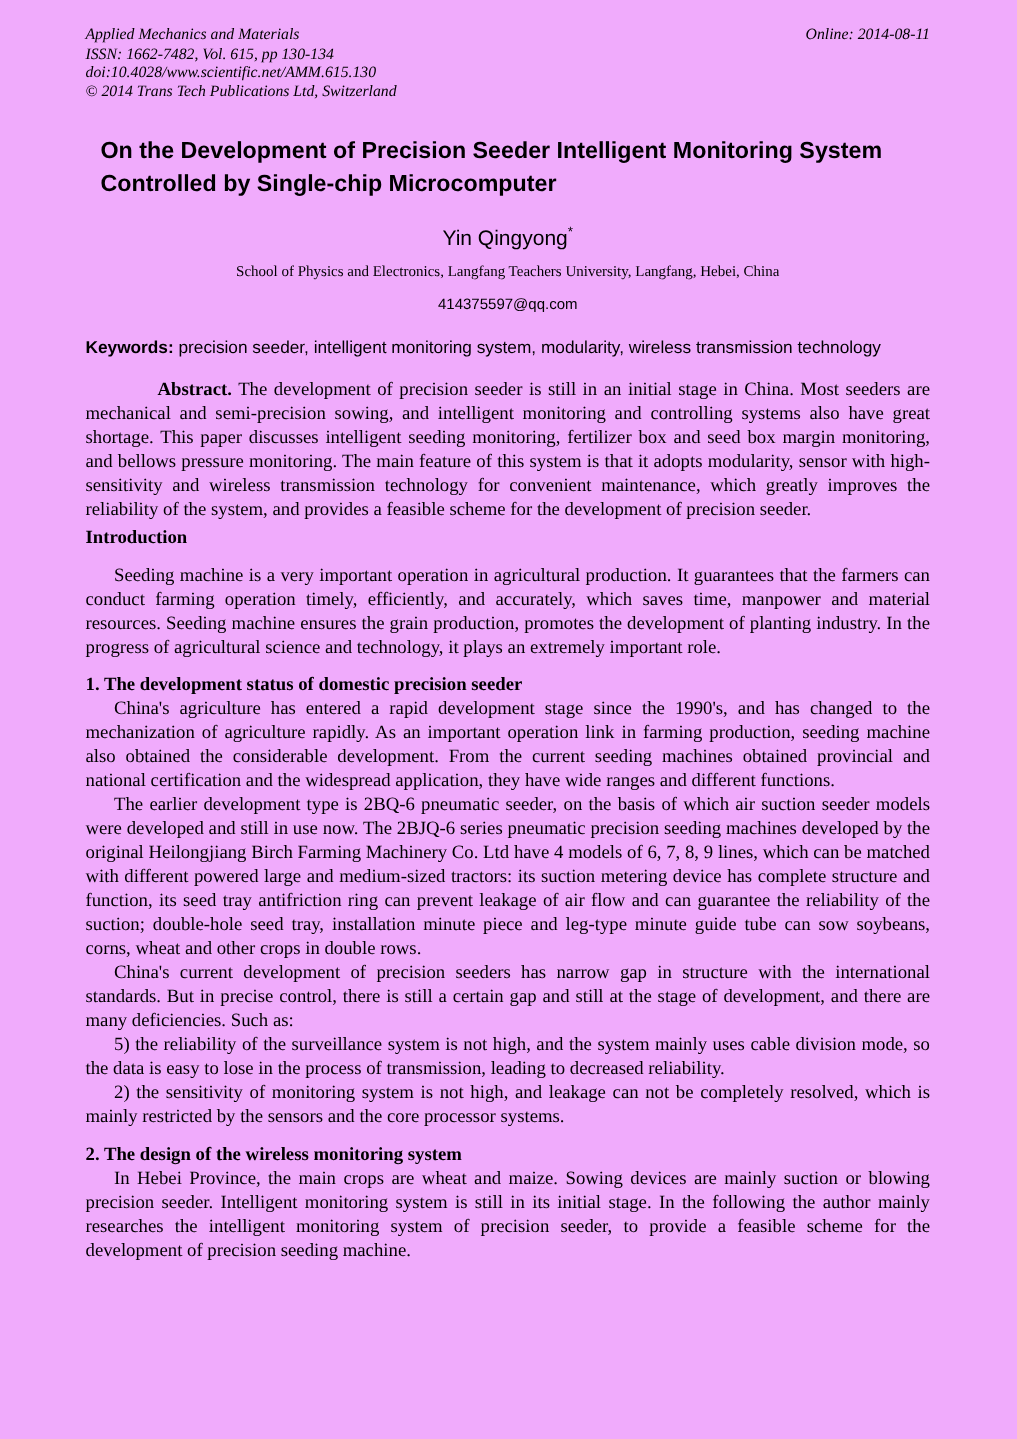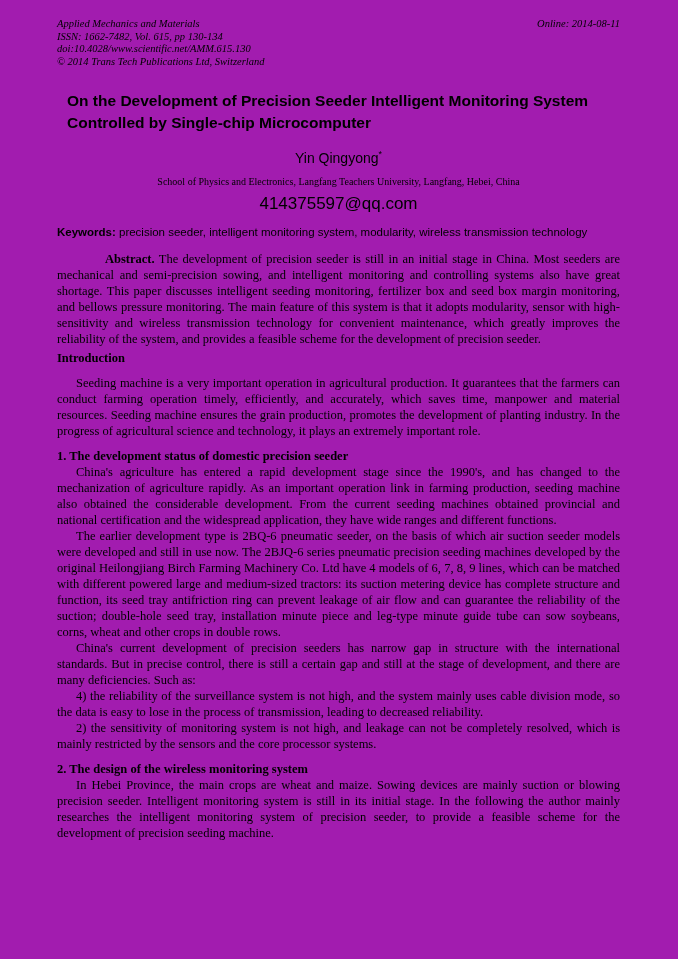--- a/index.html
+++ b/index.html
@@ -5,21 +5,21 @@
   html, body {
     margin: 0;
     padding: 0;
     background: #ffffff;
   }
   .page {
     position: relative;
     width: 678px;
     height: 959px;
     box-sizing: border-box;
-    background: #a21caf;
+    background: #f0abfc;
     padding: 18px 58px 0 57px;
     font-family: "Liberation Serif", serif;
     color: #000000;
     overflow: hidden;
   }
   
   .hdr {
     display: flex;
     justify-content: space-between;
     align-items: flex-start;
@@ -55,21 +55,21 @@
     margin-top: 9px;
     text-align: center;
     font-family: Liberation Serif, serif;
     font-size: 10px;
     line-height: 14px;
   }
   .email {
     margin-top: 8px;
     text-align: center;
     font-family: "Liberation Sans", sans-serif;
-    font-size: 17px;
+    font-size: 10px;
     line-height: 14px;
   }
   
   .keywords {
     margin-top: 14px;
     font-family: "Liberation Sans", sans-serif;
     font-size: 11.5px;
     line-height: 14.5px;
     text-align: justify;
   }
@@ -123,19 +123,19 @@
 
   <p class="body-par abstract"><span class="abs-label">Abstract.</span><span> The development of precision seeder is still in an initial stage in China. Most seeders are mechanical and semi-precision sowing, and intelligent monitoring and controlling systems also have great shortage. This paper discusses intelligent seeding monitoring, fertilizer box and seed box margin monitoring, and bellows pressure monitoring. The main feature of this system is that it adopts modularity, sensor with high-sensitivity and wireless transmission technology for convenient maintenance, which greatly improves the reliability of the system, and provides a feasible scheme for the development of precision seeder.</span></p>
 
   <h2 class="sec-heading intro-h">Introduction</h2>
   <p class="body-par indent">Seeding machine is a very important operation in agricultural production. It guarantees that the farmers can conduct farming operation timely, efficiently, and accurately, which saves time, manpower and material resources. Seeding machine ensures the grain production, promotes the development of planting industry. In the progress of agricultural science and technology, it plays an extremely important role.</p>
 
   <h2 class="sec-heading num-h">1. The development status of domestic precision seeder</h2>
   <p class="body-par indent">China's agriculture has entered a rapid development stage since the 1990's, and has changed to the mechanization of agriculture rapidly. As an important operation link in farming production, seeding machine also obtained the considerable development. From the current seeding machines obtained provincial and national certification and the widespread application, they have wide ranges and different functions.</p>
   <p class="body-par indent">The earlier development type is 2BQ-6 pneumatic seeder, on the basis of which air suction seeder models were developed and still in use now. The 2BJQ-6 series pneumatic precision seeding machines developed by the original Heilongjiang Birch Farming Machinery Co. Ltd have 4 models of 6, 7, 8, 9 lines, which can be matched with different powered large and medium-sized tractors: its suction metering device has complete structure and function, its seed tray antifriction ring can prevent leakage of air flow and can guarantee the reliability of the suction; double-hole seed tray, installation minute piece and leg-type minute guide tube can sow soybeans, corns, wheat and other crops in double rows.</p>
   <p class="body-par indent">China's current development of precision seeders has narrow gap in structure with the international standards. But in precise control, there is still a certain gap and still at the stage of development, and there are many deficiencies. Such as:</p>
-  <p class="body-par indent">4) the reliability of the surveillance system is not high, and the system mainly uses cable division mode, so the data is easy to lose in the process of transmission, leading to decreased reliability.</p>
+  <p class="body-par indent">5) the reliability of the surveillance system is not high, and the system mainly uses cable division mode, so the data is easy to lose in the process of transmission, leading to decreased reliability.</p>
   <p class="body-par indent">2) the sensitivity of monitoring system is not high, and leakage can not be completely resolved, which is mainly restricted by the sensors and the core processor systems.</p>
 
   <h2 class="sec-heading num-h">2. The design of the wireless monitoring system</h2>
   <p class="body-par indent">In Hebei Province, the main crops are wheat and maize. Sowing devices are mainly suction or blowing precision seeder. Intelligent monitoring system is still in its initial stage. In the following the author mainly researches the intelligent monitoring system of precision seeder, to provide a feasible scheme for the development of precision seeding machine.</p>
 
 </div>
 
 </body></html>

